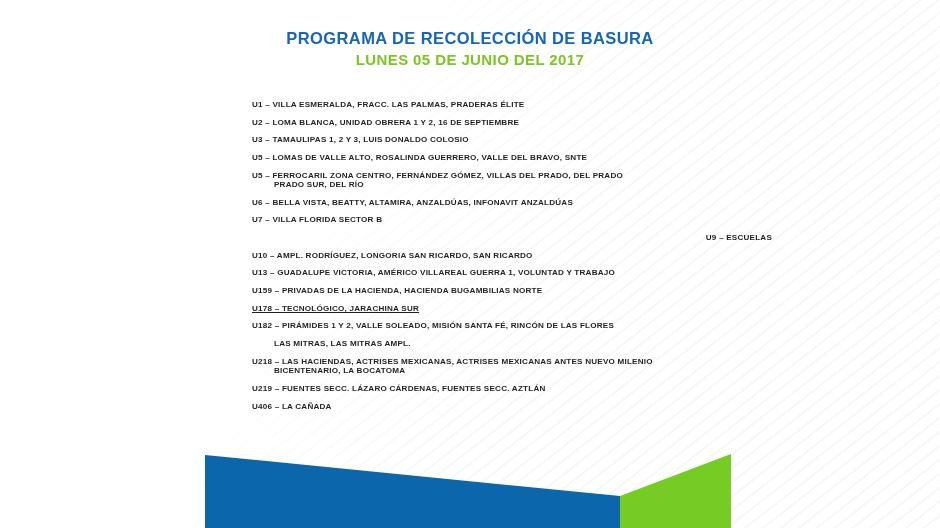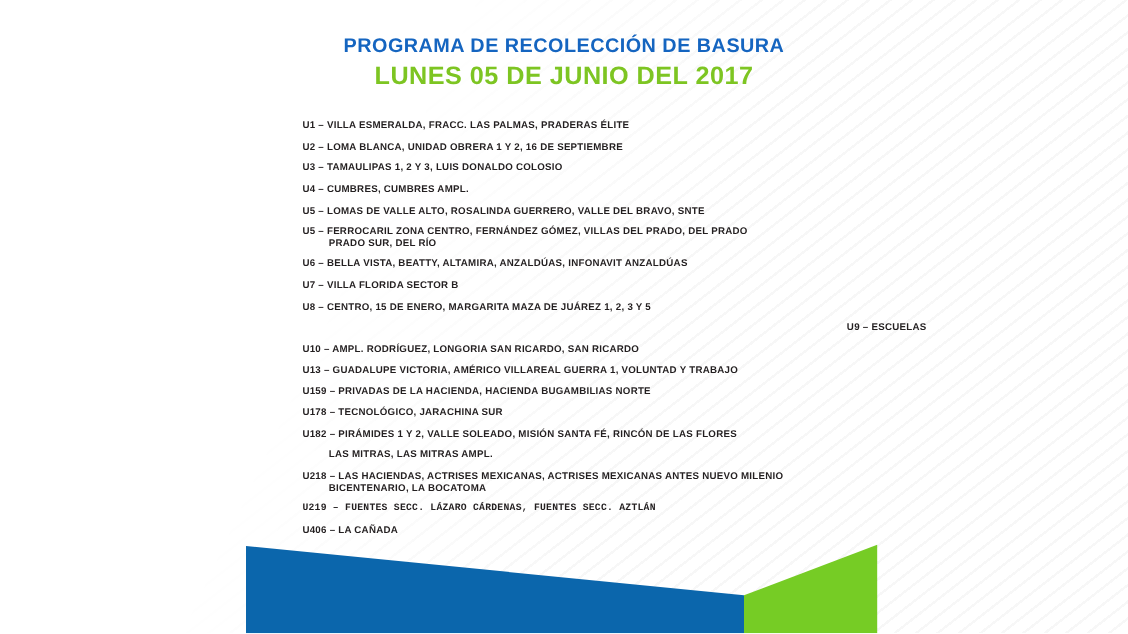--- a/index.html
+++ b/index.html
@@ -49,21 +49,21 @@
   }
   #title {
     font-size: 16.5px;
     font-weight: bold;
     letter-spacing: 0.4px;
     color: #1565c0;
     line-height: 1.25;
     white-space: nowrap;
   }
   #subtitle {
-    font-size: 21px;
+    font-size: 15px;
     font-weight: bold;
     letter-spacing: 0.4px;
     color: #7dc522;
     line-height: 1.3;
     margin-top: 1px;
     white-space: nowrap;
   }
 
   
   #route-list {
@@ -109,35 +109,33 @@
 
   <div id="header">
     <div id="title" style="color: rgb(21, 101, 192);">PROGRAMA DE RECOLECCIÓN DE BASURA</div>
     <div id="subtitle" style="color: rgb(125, 197, 34);">LUNES 05 DE JUNIO DEL 2017</div>
   </div>
 
   <div id="route-list">
       <div class="route-row" style="color: rgb(35, 31, 32);"><span>U1 – VILLA ESMERALDA, FRACC. LAS PALMAS, PRADERAS ÉLITE</span></div>
       <div class="route-row" style="color: rgb(35, 31, 32);"><span>U2 – LOMA BLANCA, UNIDAD OBRERA 1 Y 2, 16 DE SEPTIEMBRE</span></div>
       <div class="route-row" style="color: rgb(35, 31, 32);"><span>U3 –  TAMAULIPAS 1, 2 Y 3, LUIS DONALDO COLOSIO</span></div>
-      <div class="route-row" style="color: rgb(35, 31, 32);"><span>U4 – CUMBRES, CUMBRES AMPL.</span></div>
       <div class="route-row" style="color: rgb(35, 31, 32);"><span>U5 – LOMAS DE VALLE ALTO, ROSALINDA GUERRERO, VALLE DEL BRAVO, SNTE</span></div>
       <div class="route-row two-line" style="color: rgb(35, 31, 32);"><span>U5 – FERROCARIL ZONA CENTRO, FERNÁNDEZ GÓMEZ, VILLAS DEL PRADO, DEL PRADO</span><span class="route-cont">PRADO SUR, DEL RÍO</span></div>
       <div class="route-row" style="color: rgb(35, 31, 32);"><span>U6 – BELLA VISTA, BEATTY, ALTAMIRA, ANZALDÚAS, INFONAVIT ANZALDÚAS</span></div>
       <div class="route-row" style="color: rgb(35, 31, 32);"><span>U7 – VILLA FLORIDA SECTOR B</span></div>
-      <div class="route-row" style="color: rgb(35, 31, 32);"><span>U8 – CENTRO, 15 DE ENERO, MARGARITA MAZA DE JUÁREZ 1, 2, 3 Y 5</span></div>
       <div class="route-row" style="color: rgb(35, 31, 32); text-align: right;"><span>U9 – ESCUELAS</span></div>
       <div class="route-row" style="color: rgb(35, 31, 32);"><span>U10 – AMPL. RODRÍGUEZ, LONGORIA SAN RICARDO, SAN RICARDO</span></div>
       <div class="route-row" style="color: rgb(35, 31, 32);"><span>U13 – GUADALUPE VICTORIA, AMÉRICO VILLAREAL GUERRA 1, VOLUNTAD Y TRABAJO</span></div>
       <div class="route-row" style="color: rgb(35, 31, 32);"><span>U159 – PRIVADAS DE LA HACIENDA, HACIENDA BUGAMBILIAS NORTE</span></div>
-      <div class="route-row" style="color: rgb(35, 31, 32);"><span>U178 – TECNOLÓGICO, JARACHINA SUR</span></div>
+      <div class="route-row" style="color: rgb(35, 31, 32); text-decoration: underline;"><span>U178 – TECNOLÓGICO, JARACHINA SUR</span></div>
       <div class="route-row" style="color: rgb(35, 31, 32);"><span>U182 –  PIRÁMIDES 1 Y 2, VALLE SOLEADO, MISIÓN SANTA FÉ, RINCÓN DE LAS FLORES</span></div>
       <div class="route-row two-line" style="color: rgb(35, 31, 32);"><span class="route-cont">LAS MITRAS, LAS MITRAS AMPL.</span></div>
       <div class="route-row two-line" style="color: rgb(35, 31, 32);"><span>U218 – LAS HACIENDAS, ACTRISES MEXICANAS, ACTRISES MEXICANAS ANTES NUEVO MILENIO</span><span class="route-cont">BICENTENARIO, LA BOCATOMA</span></div>
-      <div class="route-row" style="color: rgb(35, 31, 32); font-family: Liberation Mono, monospace;"><span>U219 – FUENTES SECC. LÁZARO CÁRDENAS, FUENTES SECC. AZTLÁN</span></div>
+      <div class="route-row" style="color: rgb(35, 31, 32);"><span>U219 – FUENTES SECC. LÁZARO CÁRDENAS, FUENTES SECC. AZTLÁN</span></div>
       <div class="route-row" style="color: rgb(35, 31, 32);"><span>U406 – LA CAÑADA</span></div>
     </div>
 
   <svg id="bottom-graphic" viewBox="0 0 940 90" preserveAspectRatio="none" xmlns="http://www.w3.org/2000/svg">
     <polygon points="205,17 620,58 620,90 205,90" fill="#0b66ac"></polygon>
     <polygon points="620,58 731,16 731,90 620,90" fill="#76cc25"></polygon>
   </svg>
 
 </div>
 

